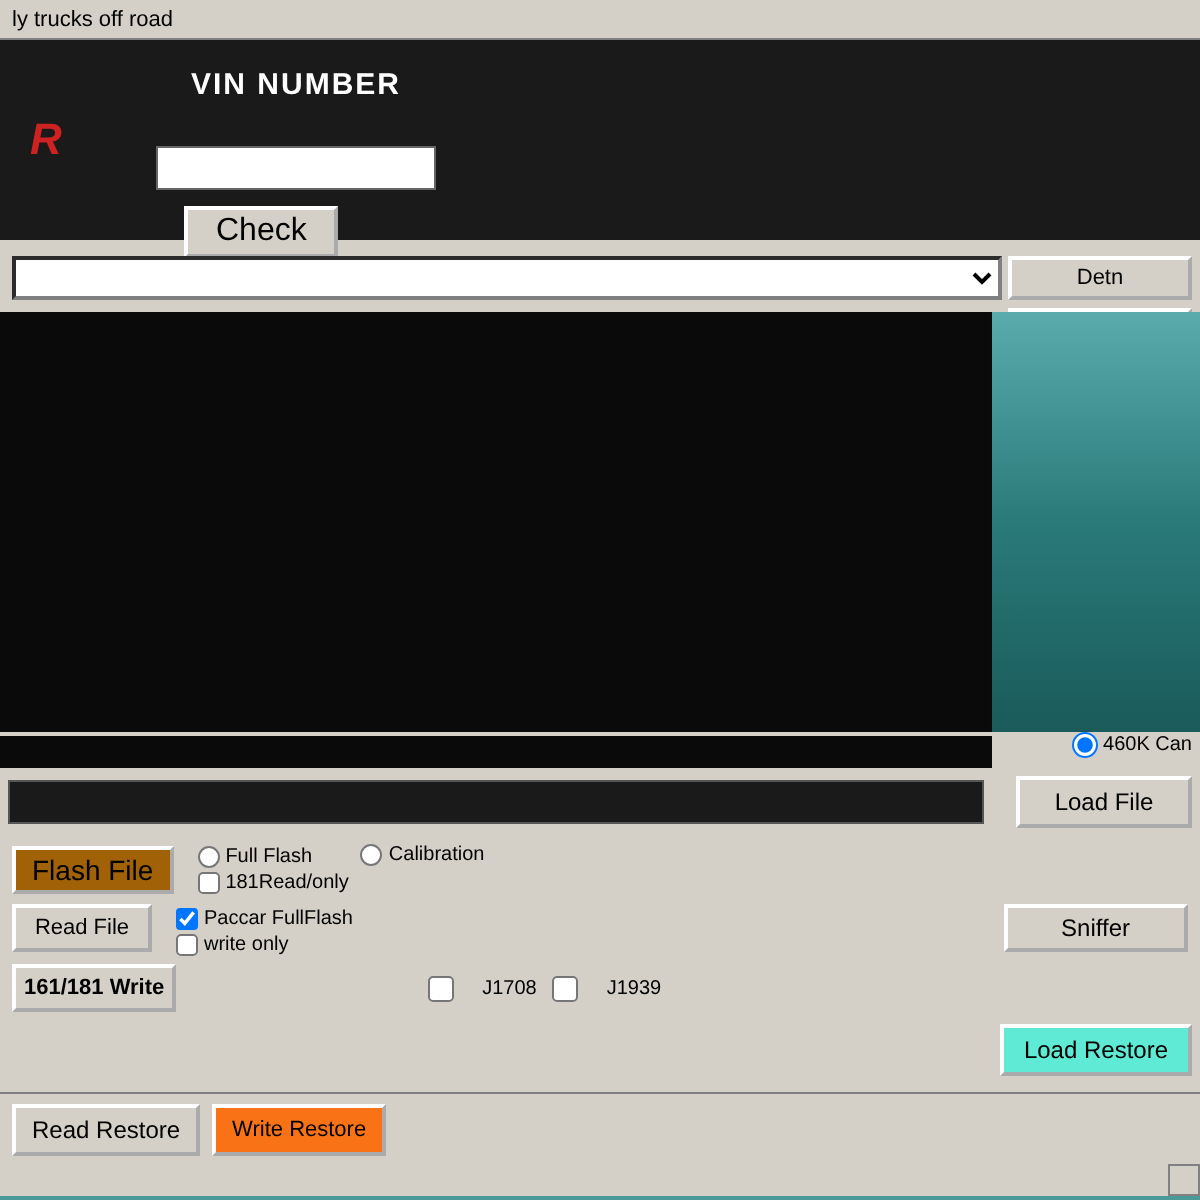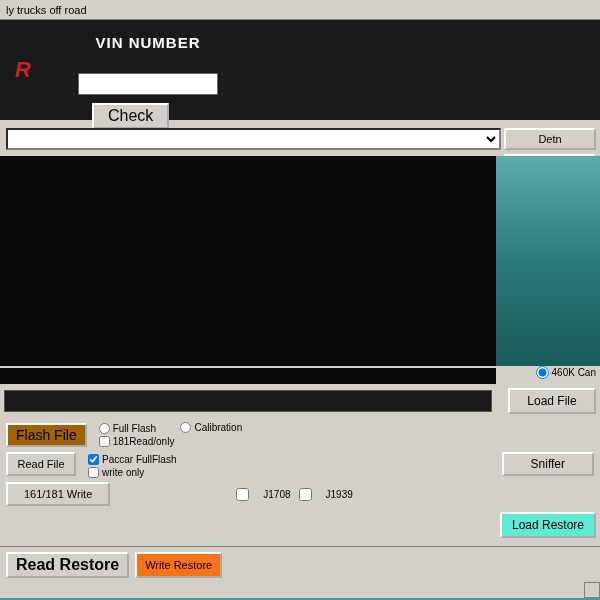--- a/index.html
+++ b/index.html
@@ -319,26 +319,27 @@
       top: 462px;
       left: 6px;
       right: 0;
       display: flex;
       align-items: center;
       gap: 6px;
     }
     .write-btn {
       background: #d4d0c8;
       border: 2px outset #ffffff;
-      padding: 2px 16px;
+      padding: 2px 4px;
       font-size: 11px;
       cursor: pointer;
       color: #000;
       height: 24px;
       min-width: 80px;
+      font-weight: bold;
     }
     .j-checks {
       display: flex;
       align-items: center;
       gap: 8px;
       margin-left: 120px;
       font-size: 10px;
     }
     .j-check-item {
       display: flex;
@@ -379,26 +380,25 @@
       border-top: 1px solid #808080;
       display: flex;
       align-items: center;
       padding: 0 6px;
       gap: 6px;
     }
     .read-restore-btn {
       background: #d4d0c8;
       border: 2px outset #ffffff;
       padding: 2px 8px;
-      font-size: 16px;
+      font-size: 12px;
       cursor: pointer;
       color: #000;
       height: 26px;
       min-width: 80px;
-      font-weight: bold;
     }
     .write-restore-btn {
       background: #f97316;
       border: 2px outset #ffffff;
       padding: 2px 8px;
       font-size: 11px;
       cursor: pointer;
       color: #000;
       height: 26px;
       min-width: 80px;

